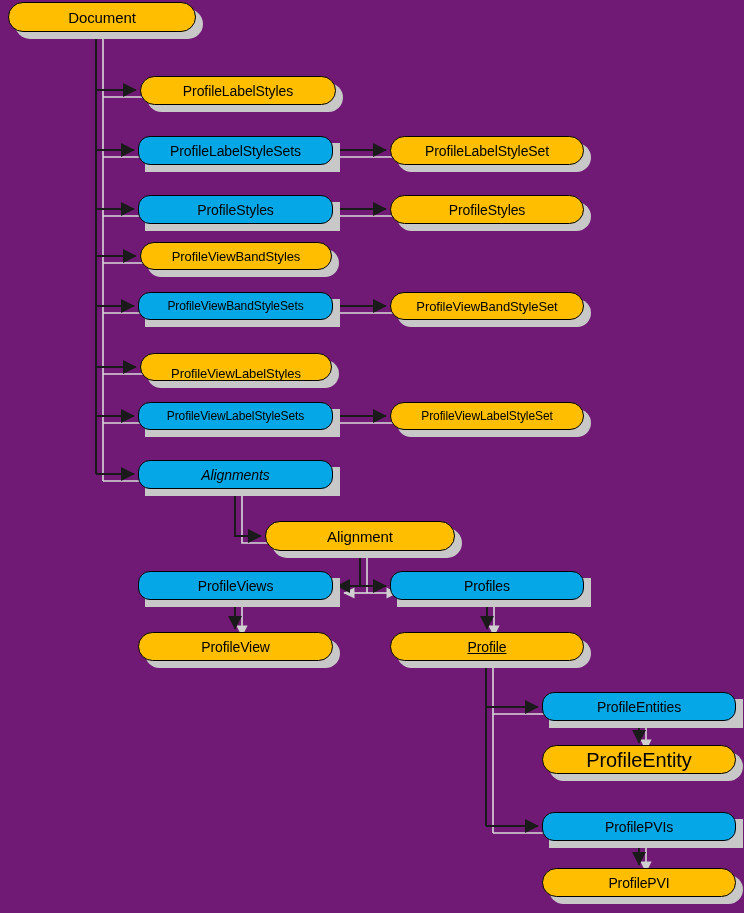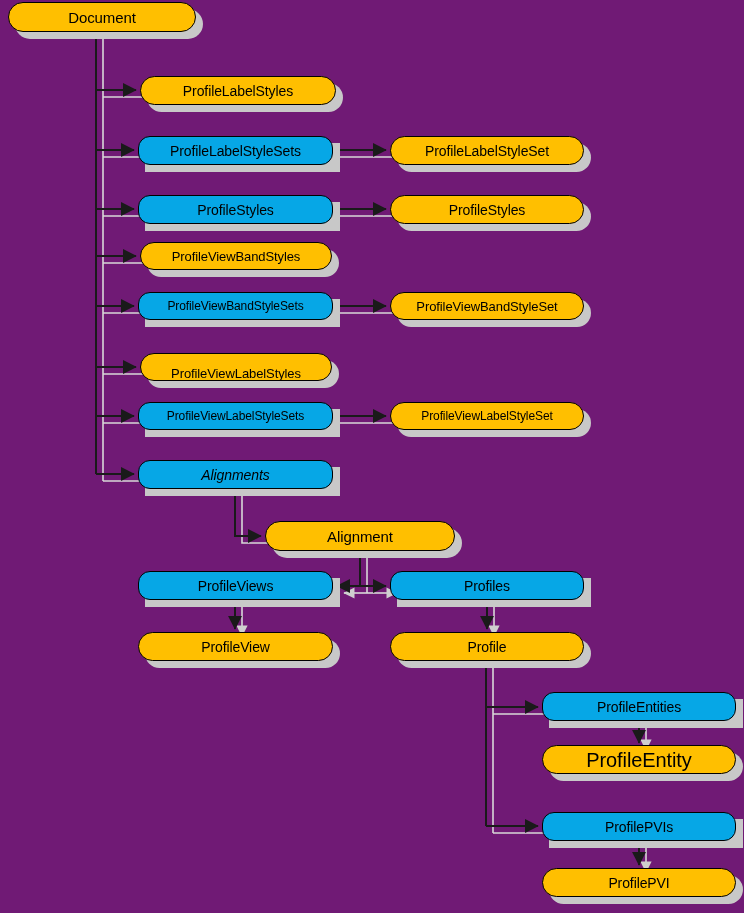--- a/index.html
+++ b/index.html
@@ -203,21 +203,21 @@
       </div>
       <div class="shadow collection" style="left: 397px; top: 578px; width: 194px; height: 29px;"></div>
       <div class="node collection" style="left: 390px; top: 571px; width: 194px; height: 29px; font-size: 14px;">
         <span class="lbl">Profiles</span>
       </div>
       <div class="shadow object" style="left: 145px; top: 639px; width: 195px; height: 29px;"></div>
       <div class="node object" style="left: 138px; top: 632px; width: 195px; height: 29px; font-size: 14px;">
         <span class="lbl">ProfileView</span>
       </div>
       <div class="shadow object" style="left: 397px; top: 639px; width: 194px; height: 29px;"></div>
-      <div class="node object" style="left: 390px; top: 632px; width: 194px; height: 29px; font-size: 14px;">
+      <div class="node object" style="left: 390px; top: 632px; width: 194px; height: 29px; font-size: 14px; text-decoration: underline;">
         <span class="lbl">Profile</span>
       </div>
       <div class="shadow collection" style="left: 549px; top: 699px; width: 194px; height: 29px;"></div>
       <div class="node collection" style="left: 542px; top: 692px; width: 194px; height: 29px; font-size: 14px;">
         <span class="lbl">ProfileEntities</span>
       </div>
       <div class="shadow object" style="left: 549px; top: 752px; width: 194px; height: 29px;"></div>
       <div class="node object" style="left: 542px; top: 745px; width: 194px; height: 29px; font-size: 20px;">
         <span class="lbl">ProfileEntity</span>
       </div>

